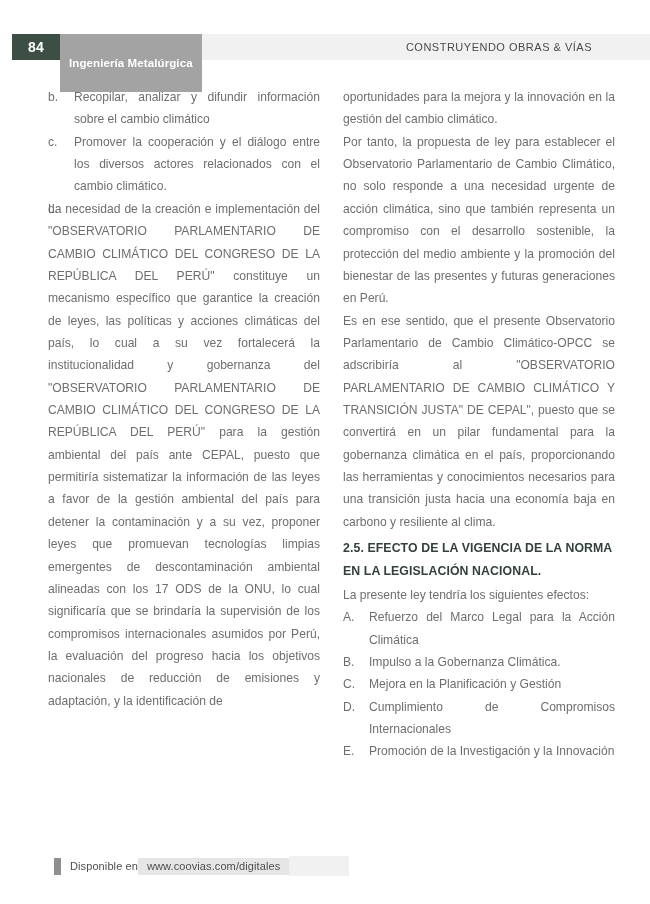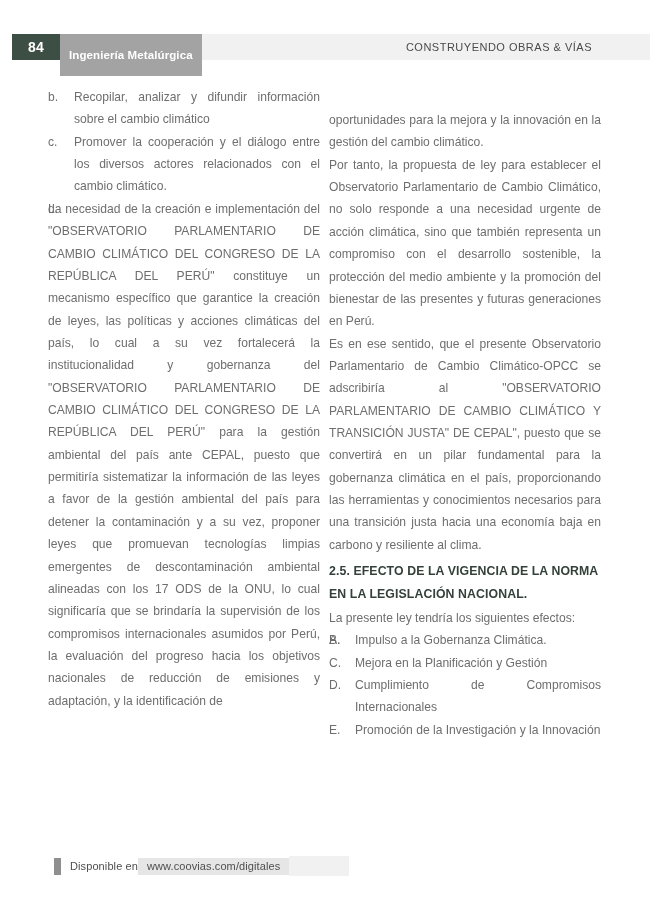--- a/index.html
+++ b/index.html
@@ -51,21 +51,21 @@
     display: flex;
     align-items: center;
     justify-content: center;
     letter-spacing: 0.3px;
   }
   .journal-box {
     position: absolute;
     left: 60px;
     top: 0;
     height: 26px;
-    padding: 8px 9px;
+    padding: 16px 9px;
     background: #a3a3a3;
     color: #ffffff;
     font-size: 11.5px;
     font-weight: bold;
     display: flex;
     align-items: center;
     letter-spacing: 0.1px;
   }
   .header-right {
     position: absolute;
@@ -86,21 +86,21 @@
     top: 86px;
     width: 650px;
     height: 760px;
   }
   .col {
     position: absolute;
     top: 0;
     width: 272px;
   }
   .col-left  { left: 48px; }
-  .col-right { left: 329px; margin-top: 23px; }
+  .col-right { left: 343px; }
 
   p.body, li.body {
     margin: 0;
     font-size: 12.1px;
     line-height: 1.85;
     text-align: justify;
     color: #6e6e6e;
     hyphens: none;
   }
   p.body { text-indent: 0; }
@@ -224,20 +224,21 @@
 
       <p class="body">Es en ese sentido, que el presente Observatorio Parlamentario de Cambio Climático-OPCC se adscribiría al "OBSERVATORIO PARLAMENTARIO DE CAMBIO CLIMÁTICO Y TRANSICIÓN JUSTA" DE CEPAL", puesto que se convertirá en un pilar fundamental para la gobernanza climática en el país, proporcionando las herramientas y conocimientos necesarios para una transición justa hacia una economía baja en carbono y resiliente al clima.</p>
 
       <h3 class="section-heading">2.5. EFECTO DE LA VIGENCIA DE LA NORMA EN LA LEGISLACIÓN NACIONAL.</h3>
 
       <p class="body">La presente ley tendría los siguientes efectos:</p>
 
       <ol class="lettered">
         <li class="body">
           <span class="marker">A.</span>
+          <span>Refuerzo del Marco Legal para la Acción Climática</span>
         </li>
         <li class="body">
           <span class="marker">B.</span>
           <span>Impulso a la Gobernanza Climática.</span>
         </li>
         <li class="body">
           <span class="marker">C.</span>
           <span>Mejora en la Planificación y Gestión</span>
         </li>
         <li class="body">

